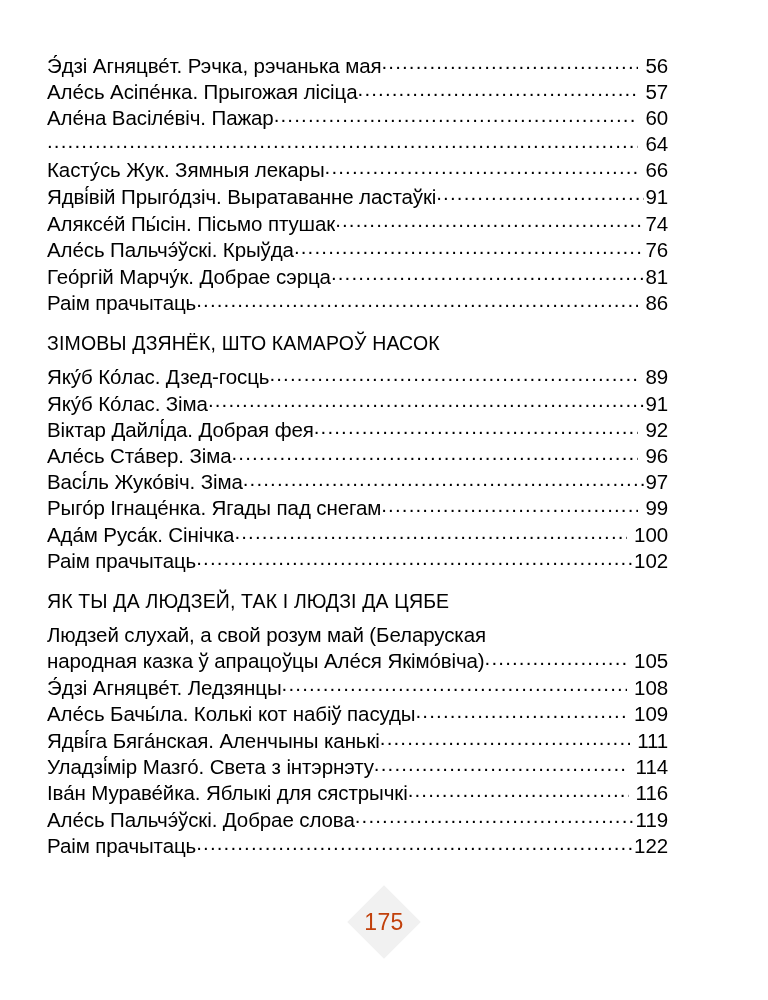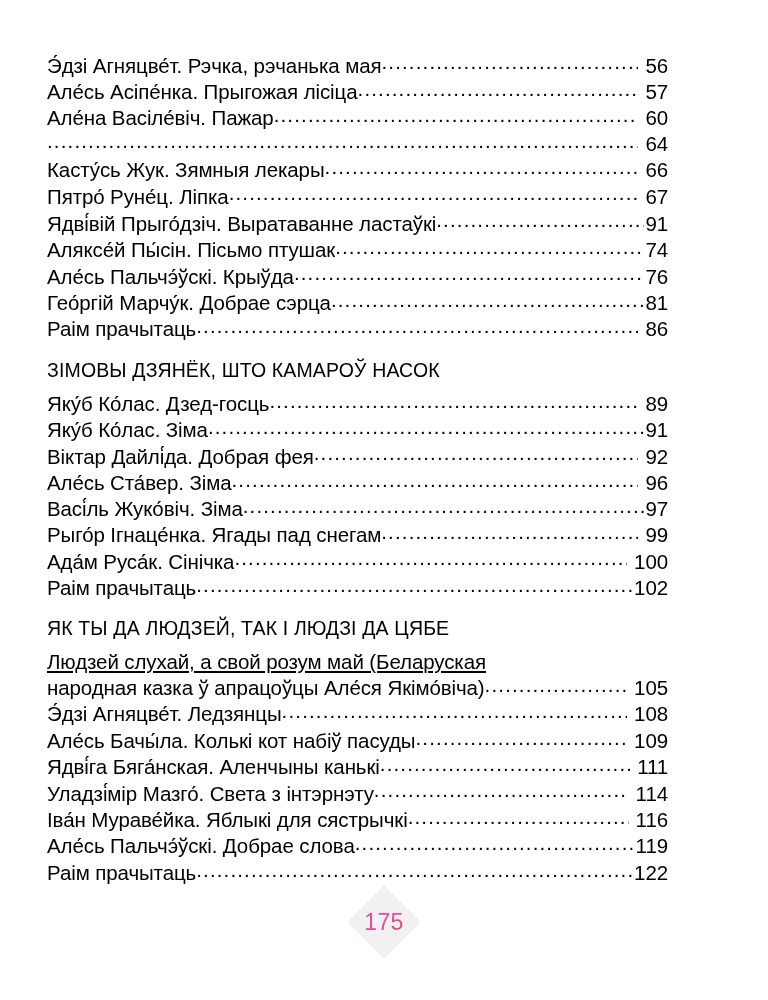--- a/index.html
+++ b/index.html
@@ -82,21 +82,20 @@
     text-align: right;
   }
 
   
   .toc-entry.wrapped {
     display: block;
     white-space: normal;
   }
   .toc-entry.wrapped .wrap-line-1 {
     display: block;
-    text-decoration: underline;
   }
   .toc-entry.wrapped .wrap-line-2 {
     display: flex;
     align-items: baseline;
     width: 621px;
     white-space: nowrap;
   }
 
   
   .section-heading {
@@ -133,21 +132,21 @@
     background: #f1f1f1;
     transform: rotate(45deg);
     left: 50%;
     margin-left: -26px;
     top: 10px;
   }
   .folio-number {
     position: relative;
     font-size: 23px;
     line-height: 1;
-    color: #ec4899;
+    color: #c2410c;
     letter-spacing: 0.3px;
   }
 </style>
 </head>
 <body>
 
 <div class="page">
   <div id="toc-root">
       <div class="group">
         <ul class="toc-list">
@@ -167,25 +166,20 @@
             <span class="toc-page gap-before">60</span>
           </li>
           <li class="toc-entry">
             <span class="toc-leader gap-before"></span>
             <span class="toc-page gap-before">64</span>
           </li>
           <li class="toc-entry">
             <span class="toc-title">Касту́сь Жук. Зямныя лекары</span>
             <span class="toc-leader gap-before"></span>
             <span class="toc-page gap-before">66</span>
-          </li>
-          <li class="toc-entry">
-            <span class="toc-title">Пятро́ Руне́ц. Ліпка</span>
-            <span class="toc-leader"></span>
-            <span class="toc-page gap-before">67</span>
           </li>
           <li class="toc-entry">
             <span class="toc-title">Ядві́вій Прыго́дзіч. Выратаванне ластаўкі</span>
             <span class="toc-leader"></span>
             <span class="toc-page">91</span>
           </li>
           <li class="toc-entry">
             <span class="toc-title">Аляксе́й Пы́сін. Пісьмо птушак</span>
             <span class="toc-leader"></span>
             <span class="toc-page">74</span>

